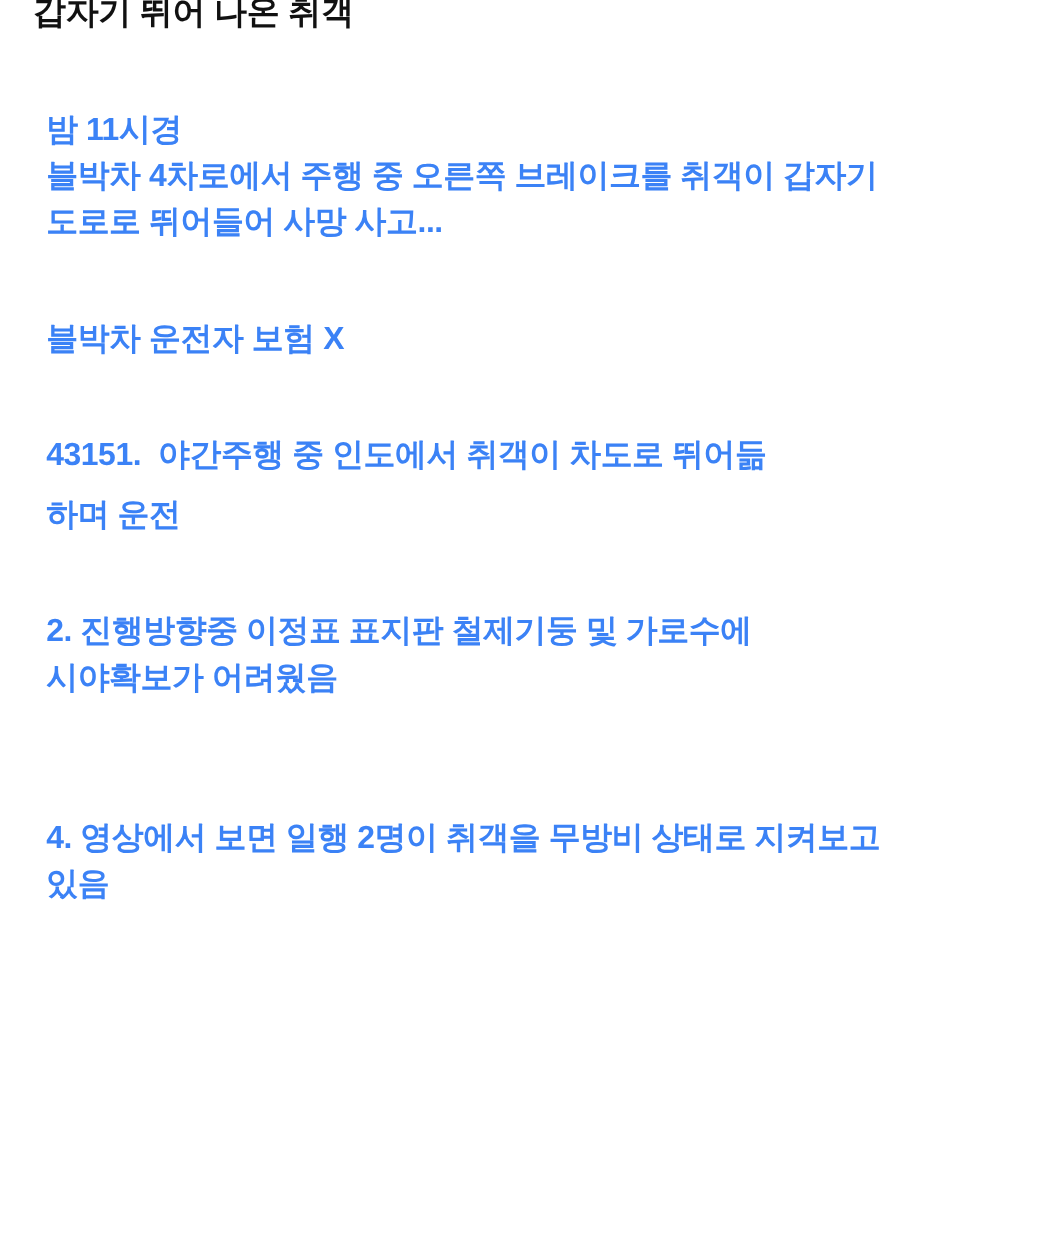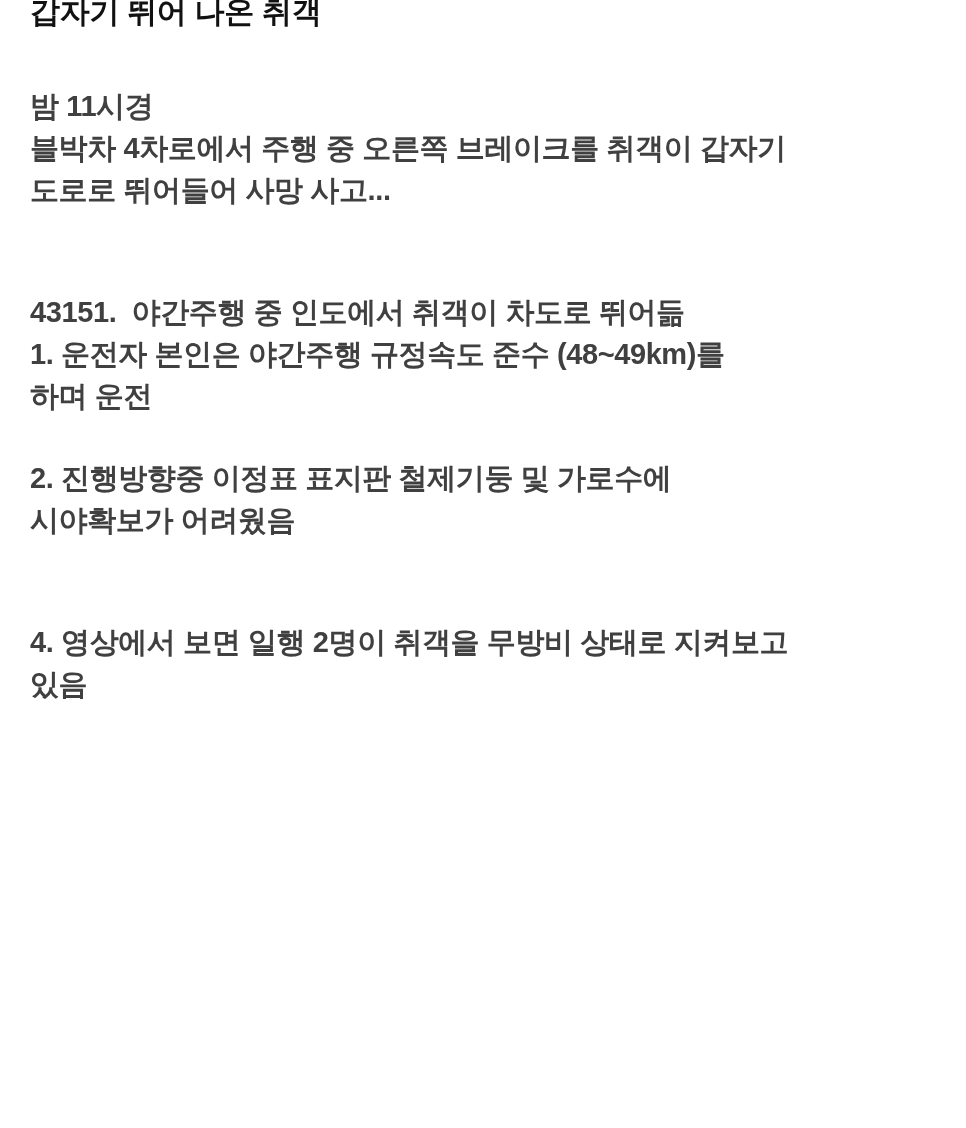--- a/index.html
+++ b/index.html
@@ -31,22 +31,22 @@
     padding-top: 0;
     position: relative;
     top: -8px;
     color: #111111;
   }
   .block {
     font-size: 29px;
     font-weight: 700;
     line-height: 1.45;
     letter-spacing: -0.4px;
-    color: #404040;
-    margin: 0;
+    color: #3b82f6;
+    margin: 12px;
   }
   .gap-lg { height: 44px; }
   .gap-md { height: 40px; }
   .line { display: block; white-space: pre; }
 </style>
 </head>
 <body>
 
 <div class="page">
 
@@ -55,29 +55,31 @@
   <div class="gap-lg"></div>
 
   <div class="block">
     <span class="line">밤 11시경</span>
     <span class="line">블박차 4차로에서 주행 중 오른쪽 브레이크를 취객이 갑자기</span>
     <span class="line">도로로 뛰어들어 사망 사고...</span>
   </div>
 
   <div class="gap-md"></div>
 
+  <div class="block">
+    <span class="line">블박차 운전자 보험 X</span>
+  </div>
 
   <div class="gap-md"></div>
 
   <div class="block">
     <span class="line">43151.  야간주행 중 인도에서 취객이 차도로 뛰어듦</span>
   </div>
 
   <div class="block">
-    <span class="line">1. 운전자 본인은 야간주행 규정속도 준수 (48~49km)를</span>
     <span class="line">하며 운전</span>
   </div>
 
   <div class="gap-md"></div>
 
   <div class="block">
     <span class="line">2. 진행방향중 이정표 표지판 철제기둥 및 가로수에</span>
     <span class="line">시야확보가 어려웠음</span>
   </div>
 

